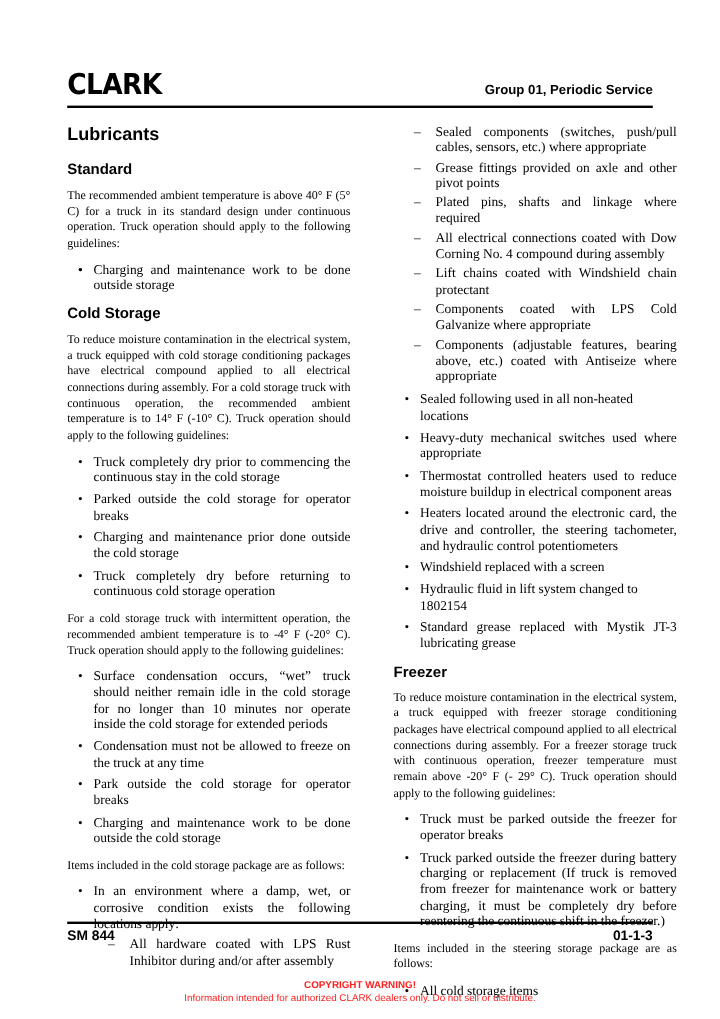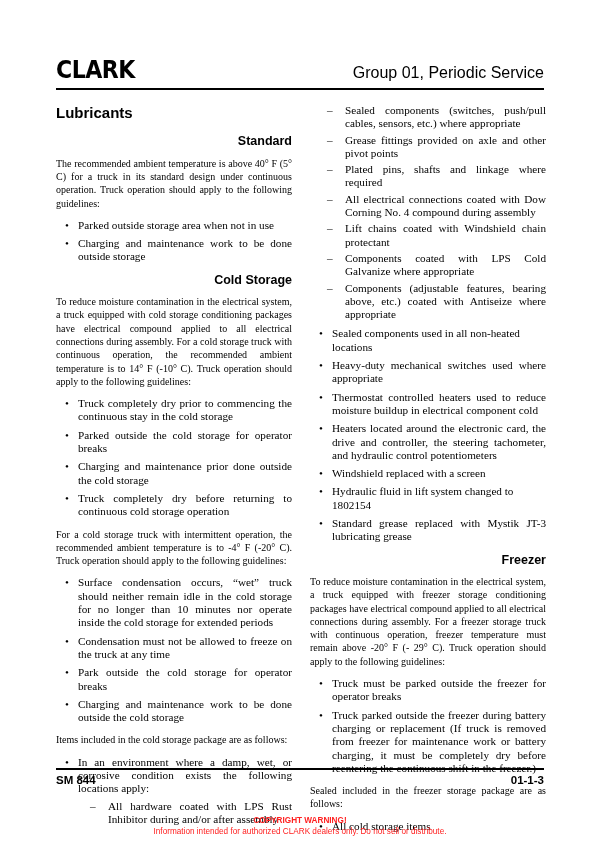--- a/index.html
+++ b/index.html
@@ -39,63 +39,62 @@
     font-weight: bold;
     font-size: 24px;
     letter-spacing: -0.5px;
     line-height: 1;
     transform: scaleX(1.02);
     transform-origin: left bottom;
     font-stretch: condensed;
   }
   .header-title {
     font-family: "Liberation Sans", sans-serif;
-    font-weight: normal;
-    font-size: 16px;
+    font-weight: bold;
+    font-size: 11px;
     line-height: 1;
     padding-bottom: 1px;
   }
   .header-rule {
     position: absolute;
     left: 56px;
     top: 88px;
     width: 488px;
     height: 0;
     border-top: 2.4px solid #000;
   }
 
   
   .columns {
     position: absolute;
     left: 56px;
     top: 104px;
     width: 490px;
     height: 650px;
     display: flex;
-    gap: 18px;
+    gap: 36px;
   }
   .col {
     width: 236px;
     flex: 0 0 236px;
   }
 
   h1.sec {
     font-family: "Liberation Sans", sans-serif;
     font-weight: bold;
     font-size: 15px;
     margin: 0 0 13px 0;
     line-height: 1.15;
   }
   h2.sub {
     font-family: "Liberation Sans", sans-serif;
     font-weight: bold;
     font-size: 12.5px;
     margin: 0 0 8px 0;
     line-height: 1.15;
-    text-align: right;
   }
   h2.sub.spaced { margin-top: 2px; }
 
   p.body {
     font-size: 10px;
     line-height: 13.3px;
     margin: 0 0 9px 0;
     text-align: justify;
     hyphens: auto;
   }
@@ -202,21 +201,21 @@
 
   <div class="columns">
 
     <div class="col">
 
       <h1 class="sec">Lubricants</h1>
 
       <h2 class="sub">Standard</h2>
       <p class="body">The recommended ambient temperature is above 40° F (5° C) for a truck in its standard design under continuous operation. Truck operation should apply to the following guidelines:</p>
       <ul class="bl">
-        <li><span class="mk">•</span><span>Parked outside storage area when not in use</span></li>
+        <li><span class="mk">•</span></li>
         <li><span class="mk">•</span><span>Charging and maintenance work to be done outside storage</span></li>
       </ul>
 
       <h2 class="sub spaced">Cold Storage</h2>
       <p class="body">To reduce moisture contamination in the electrical system, a truck equipped with cold storage conditioning packages have electrical compound applied to all electrical connections during assembly. For a cold storage truck with continuous operation, the recommended ambient temperature is to 14° F (-10° C). Truck operation should apply to the following guidelines:</p>
       <ul class="bl">
         <li><span class="mk">•</span><span>Truck completely dry prior to commencing the continuous stay in the cold storage</span></li>
         <li><span class="mk">•</span><span>Parked outside the cold storage for operator breaks</span></li>
         <li><span class="mk">•</span><span>Charging and maintenance prior done outside the cold storage</span></li>
         <li><span class="mk">•</span><span>Truck completely dry before returning to continuous cold storage operation</span></li>
@@ -249,37 +248,37 @@
         <li><span class="mk">–</span><span>Sealed components (switches, push/pull cables, sensors, etc.) where appropriate</span></li>
         <li><span class="mk">–</span><span>Grease fittings provided on axle and other pivot points</span></li>
         <li><span class="mk">–</span><span>Plated pins, shafts and linkage where required</span></li>
         <li><span class="mk">–</span><span>All electrical connections coated with Dow Corning No. 4 compound during assembly</span></li>
         <li><span class="mk">–</span><span>Lift chains coated with Windshield chain protectant</span></li>
         <li><span class="mk">–</span><span>Components coated with LPS Cold Galvanize where appropriate</span></li>
         <li><span class="mk">–</span><span>Components (adjustable features, bearing above, etc.) coated with Antiseize where appropriate</span></li>
       </ul>
 
       <ul class="bl">
-        <li class="left"><span class="mk">•</span><span>Sealed components used in all non-heated  locations</span></li>
+        <li class="left"><span class="mk">•</span><span>Sealed following used in all non-heated  locations</span></li>
         <li><span class="mk">•</span><span>Heavy-duty mechanical switches used where appropriate</span></li>
-        <li><span class="mk">•</span><span>Thermostat controlled heaters used to reduce moisture buildup in electrical component cold</span></li>
+        <li><span class="mk">•</span><span>Thermostat controlled heaters used to reduce moisture buildup in electrical component areas</span></li>
         <li><span class="mk">•</span><span>Heaters located around the electronic card, the drive and controller, the steering tachometer, and hydraulic control potentiometers</span></li>
         <li class="left"><span class="mk">•</span><span>Windshield replaced with a screen</span></li>
         <li class="left"><span class="mk">•</span><span>Hydraulic fluid in lift system changed to 1802154</span></li>
         <li><span class="mk">•</span><span>Standard grease replaced with Mystik JT-3 lubricating grease</span></li>
       </ul>
 
       <h2 class="sub spaced">Freezer</h2>
       <p class="body">To reduce moisture contamination in the electrical system, a truck equipped with freezer storage conditioning packages have electrical compound applied to all electrical connections during assembly. For a freezer storage truck with continuous operation, freezer temperature must remain above -20° F (- 29° C). Truck operation should apply to the following guidelines:</p>
       <ul class="bl">
         <li><span class="mk">•</span><span>Truck must be parked outside the freezer for operator breaks</span></li>
         <li><span class="mk">•</span><span>Truck parked outside the freezer during battery charging or replacement (If truck is removed from freezer for maintenance work or battery charging, it must be completely dry before reentering the continuous shift in the freezer.)</span></li>
       </ul>
 
-      <p class="body">Sealed included in the freezer storage package are as follows:</p>
+      <p class="body">Items included in the steering storage package are as follows:</p>
       <ul class="bl">
         <li class="left"><span class="mk">•</span><span>All cold storage items</span></li>
 
       </ul>
 
     </div>
 
   </div>
 
   <div class="footer-rule"></div>

